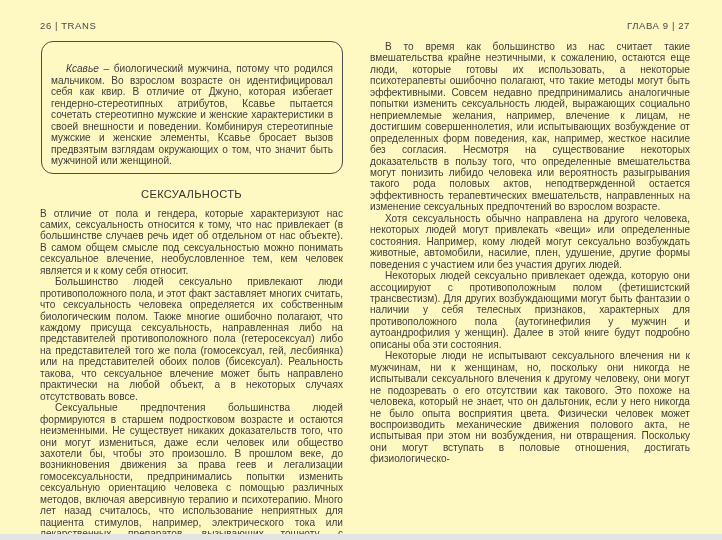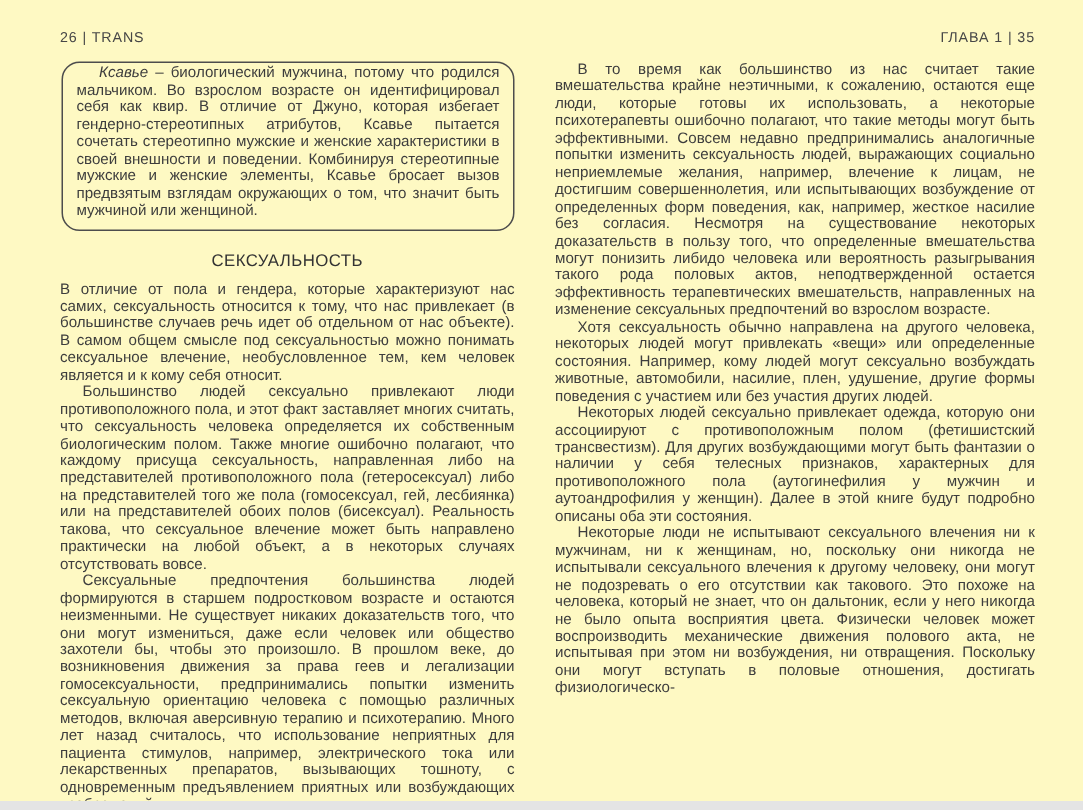--- a/index.html
+++ b/index.html
@@ -27,21 +27,21 @@
     letter-spacing: 0.6px;
     color: #474747;
     margin-bottom: 10px;
     white-space: nowrap;
   }
   .running-header.align-right { text-align: right; }
 
   .case-box {
     border: 1.3px solid #4d4d4d;
     border-radius: 12px;
-    padding: 1px 9px 6px 9px;
+    padding: 21px 9px 6px 9px;
     margin: 3px 0 3px 1px;
   }
   .box-para {
     margin: 0;
     font-size: 10.1px;
     line-height: 11.5px;
     text-align: justify;
     text-indent: 15px;
     color: #3d3d3d;
   }
@@ -87,21 +87,21 @@
     </div>
 
     <h2 class="section-heading">СЕКСУАЛЬНОСТЬ</h2>
 
     <p class="para">В отличие от пола и гендера, которые характеризуют нас самих, сексуальность относится к тому, что нас привлекает (в большинстве случаев речь идет об отдельном от нас объекте). В самом общем смысле под сексуальностью можно понимать сексуальное влечение, необусловленное тем, кем человек является и к кому себя относит.</p>
     <p class="para indent">Большинство людей сексуально привлекают люди противоположного пола, и этот факт заставляет многих считать, что сексуальность человека определяется их собственным биологическим полом. Также многие ошибочно полагают, что каждому присуща сексуальность, направленная либо на представителей противоположного пола (гетеросексуал) либо на представителей того же пола (гомосексуал, гей, лесбиянка) или на представителей обоих полов (бисексуал). Реальность такова, что сексуальное влечение может быть направлено практически на любой объект, а в некоторых случаях отсутствовать вовсе.</p>
     <p class="para indent">Сексуальные предпочтения большинства людей формируются в старшем подростковом возрасте и остаются неизменными. Не существует никаких доказательств того, что они могут измениться, даже если человек или общество захотели бы, чтобы это произошло. В прошлом веке, до возникновения движения за права геев и легализации гомосексуальности, предпринимались попытки изменить сексуальную ориентацию человека с помощью различных методов, включая аверсивную терапию и психотерапию. Много лет назад считалось, что использование неприятных для пациента стимулов, например, электрического тока или лекарственных препаратов, вызывающих тошноту, с одновременным предъявлением приятных или возбуждающих изображений,</p>
   </div>
 
   <div class="page page-right">
-    <div class="running-header align-right">ГЛАВА 1 | 35</div>
+    <div class="running-header align-right">ГЛАВА 9 | 27</div>
 
     <p class="para indent">В то время как большинство из нас считает такие вмешательства крайне неэтичными, к сожалению, остаются еще люди, которые готовы их использовать, а некоторые психотерапевты ошибочно полагают, что такие методы могут быть эффективными. Совсем недавно предпринимались аналогичные попытки изменить сексуальность людей, выражающих социально неприемлемые желания, например, влечение к лицам, не достигшим совершеннолетия, или испытывающих возбуждение от определенных форм поведения, как, например, жесткое насилие без согласия. Несмотря на существование некоторых доказательств в пользу того, что определенные вмешательства могут понизить либидо человека или вероятность разыгрывания такого рода половых актов, неподтвержденной остается эффективность терапевтических вмешательств, направленных на изменение сексуальных предпочтений во взрослом возрасте.</p>
     <p class="para indent">Хотя сексуальность обычно направлена на другого человека, некоторых людей могут привлекать «вещи» или определенные состояния. Например, кому людей могут сексуально возбуждать животные, автомобили, насилие, плен, удушение, другие формы поведения с участием или без участия других людей.</p>
     <p class="para indent">Некоторых людей сексуально привлекает одежда, которую они ассоциируют с противоположным полом (фетишистский трансвестизм). Для других возбуждающими могут быть фантазии о наличии у себя телесных признаков, характерных для противоположного пола (аутогинефилия у мужчин и аутоандрофилия у женщин). Далее в этой книге будут подробно описаны оба эти состояния.</p>
     <p class="para indent">Некоторые люди не испытывают сексуального влечения ни к мужчинам, ни к женщинам, но, поскольку они никогда не испытывали сексуального влечения к другому человеку, они могут не подозревать о его отсутствии как такового. Это похоже на человека, который не знает, что он дальтоник, если у него никогда не было опыта восприятия цвета. Физически человек может воспроизводить механические движения полового акта, не испытывая при этом ни возбуждения, ни отвращения. Поскольку они могут вступать в половые отношения, достигать физиологическо-</p>
   </div>
 
   <div class="scan-bottom-edge"></div>
 </div>
 

